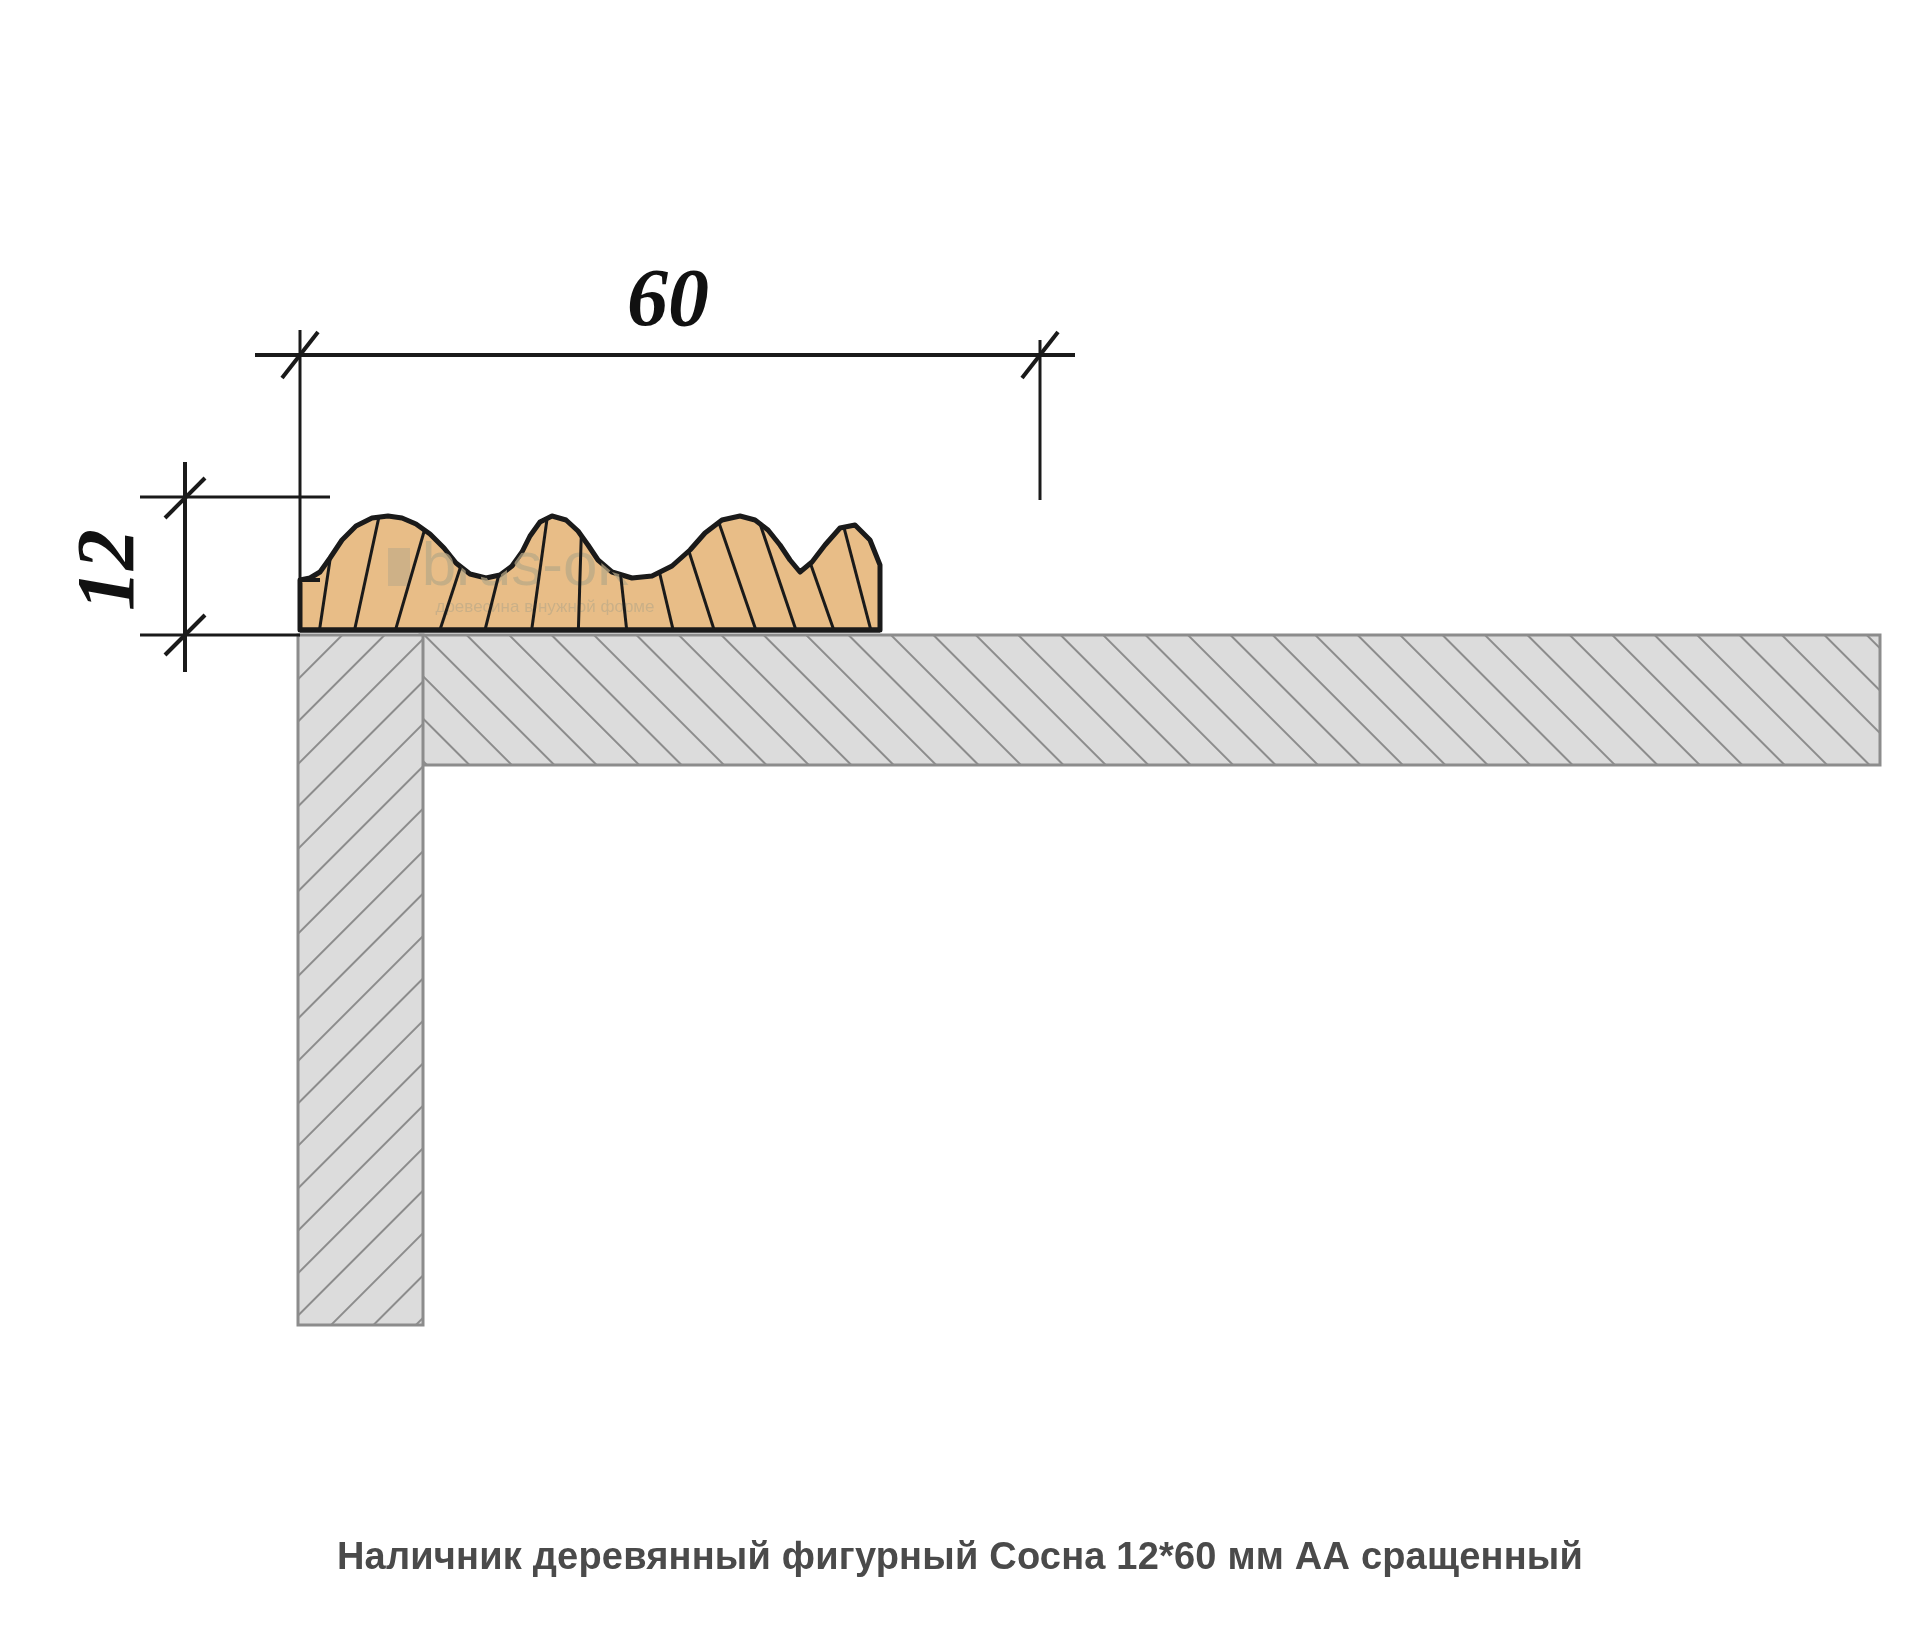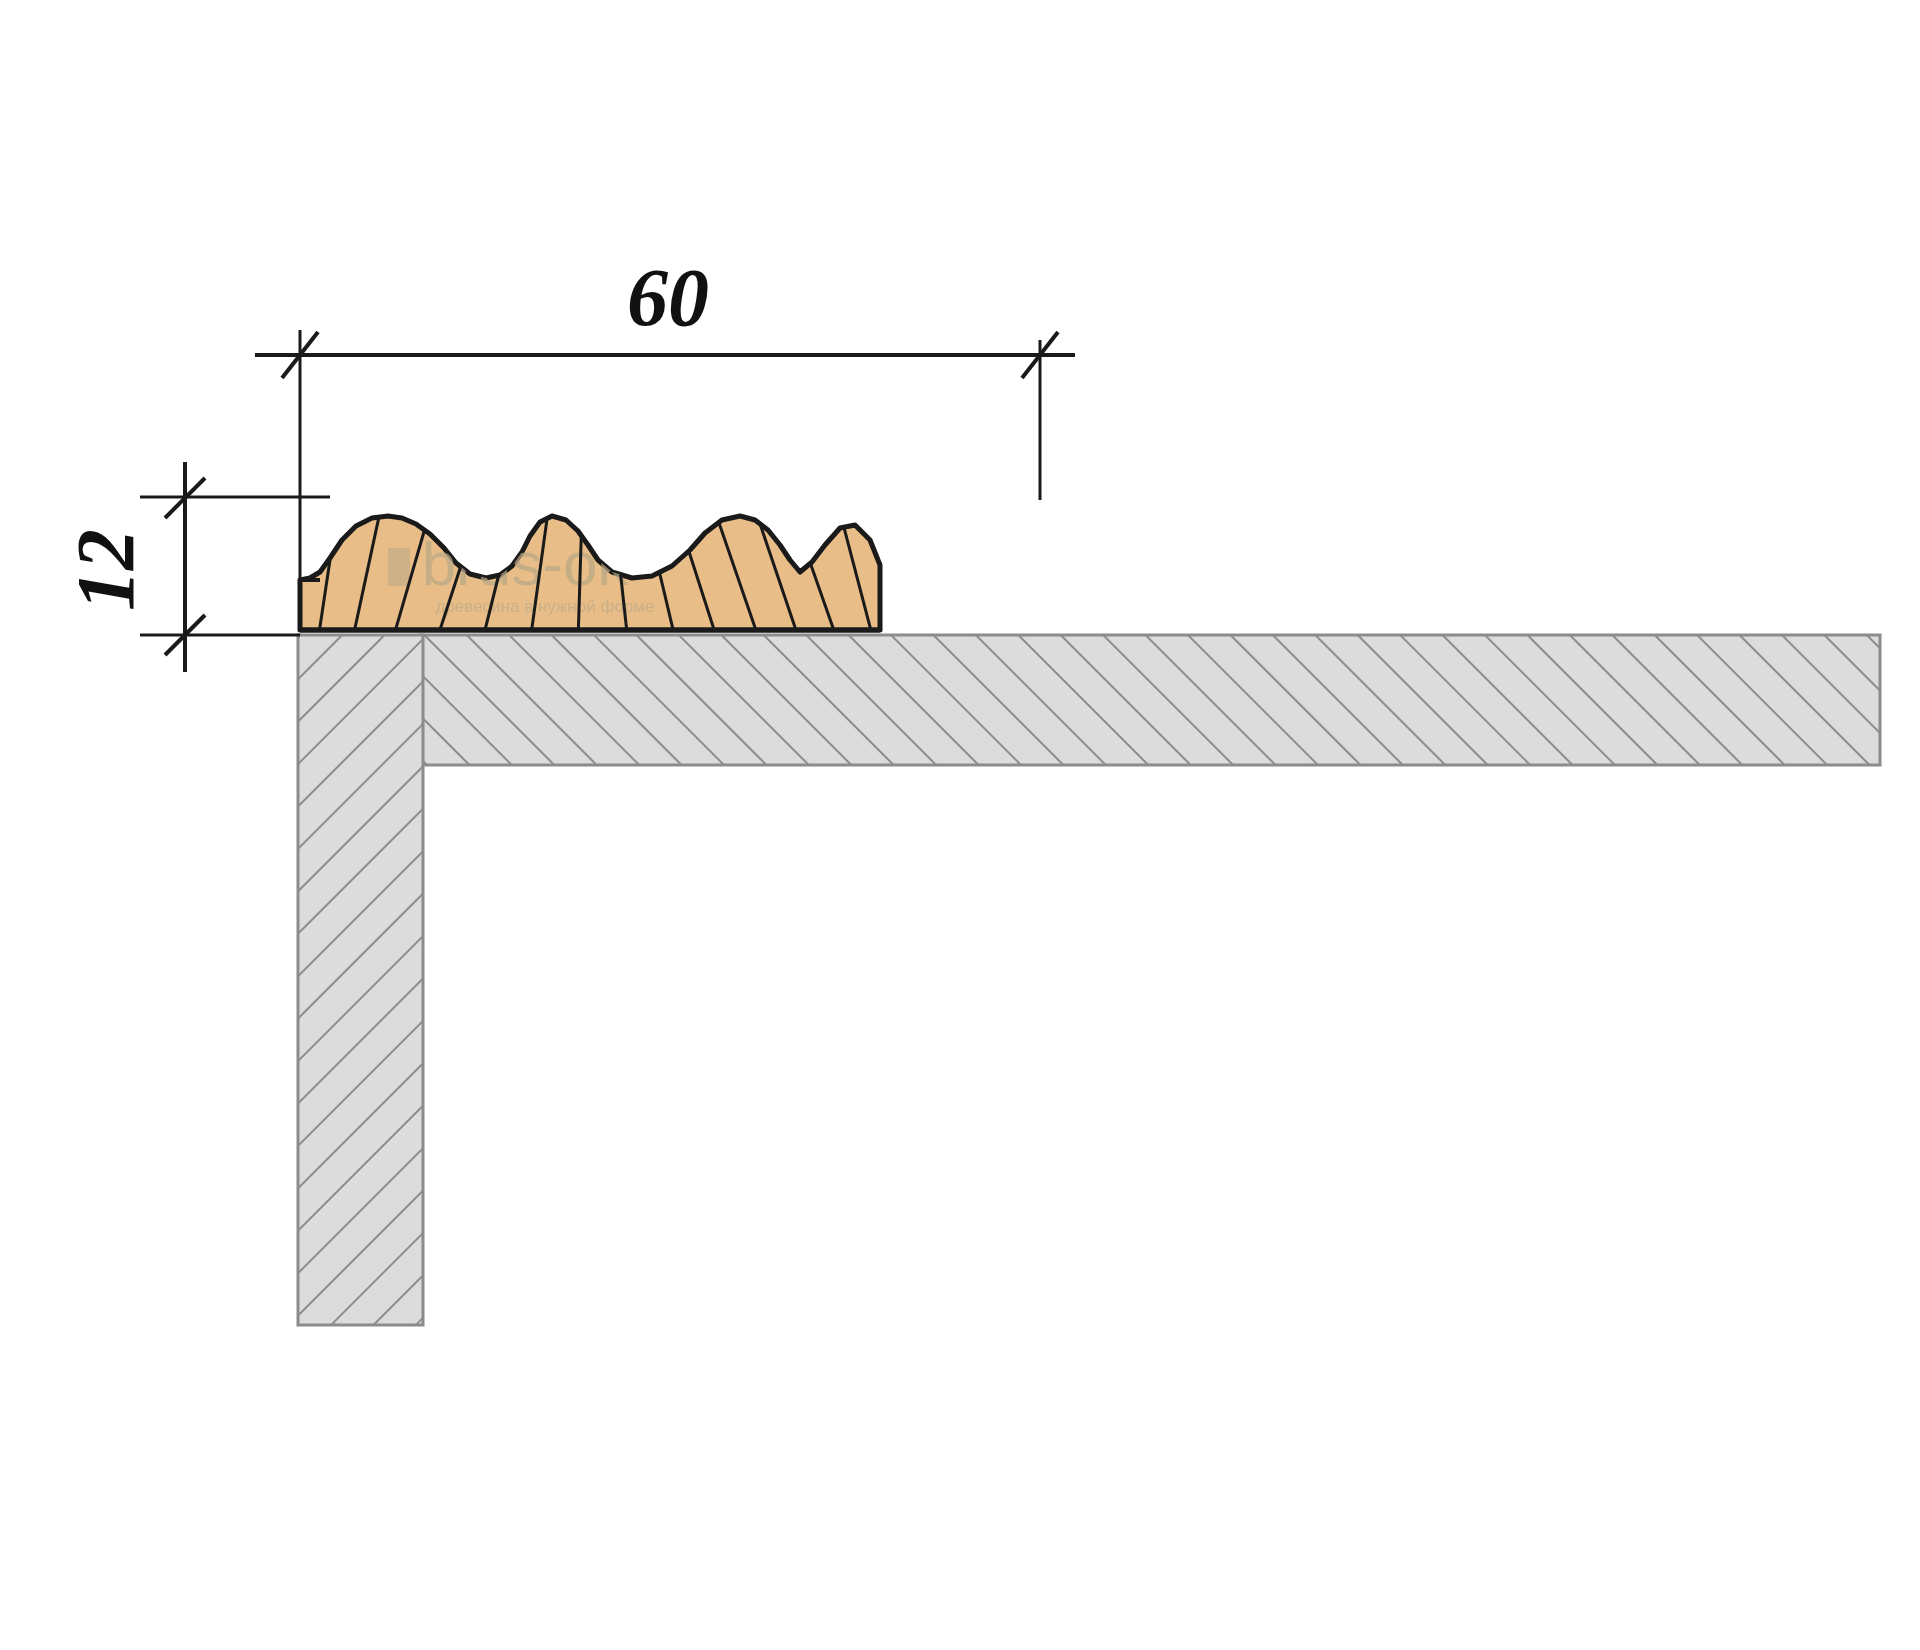--- a/index.html
+++ b/index.html
@@ -144,13 +144,16 @@
       <line x1="185" y1="462" x2="185" y2="672" stroke-width="4"></line>
 
       <line x1="165" y1="518" x2="205" y2="478" stroke-width="4"></line>
       <line x1="165" y1="655" x2="205" y2="615" stroke-width="4"></line>
     </g>
     <g transform="translate(133,570) rotate(-90)">
       <text class="dim-label" x="0" y="0" text-anchor="middle" font-size="82">12</text>
     </g>
   </svg>
 
+  <div class="caption-wrap">
+    <span class="caption-text">Наличник деревянный фигурный Сосна 12*60 мм АА сращенный</span>
+  </div>
 </div>
 
 </body></html>

